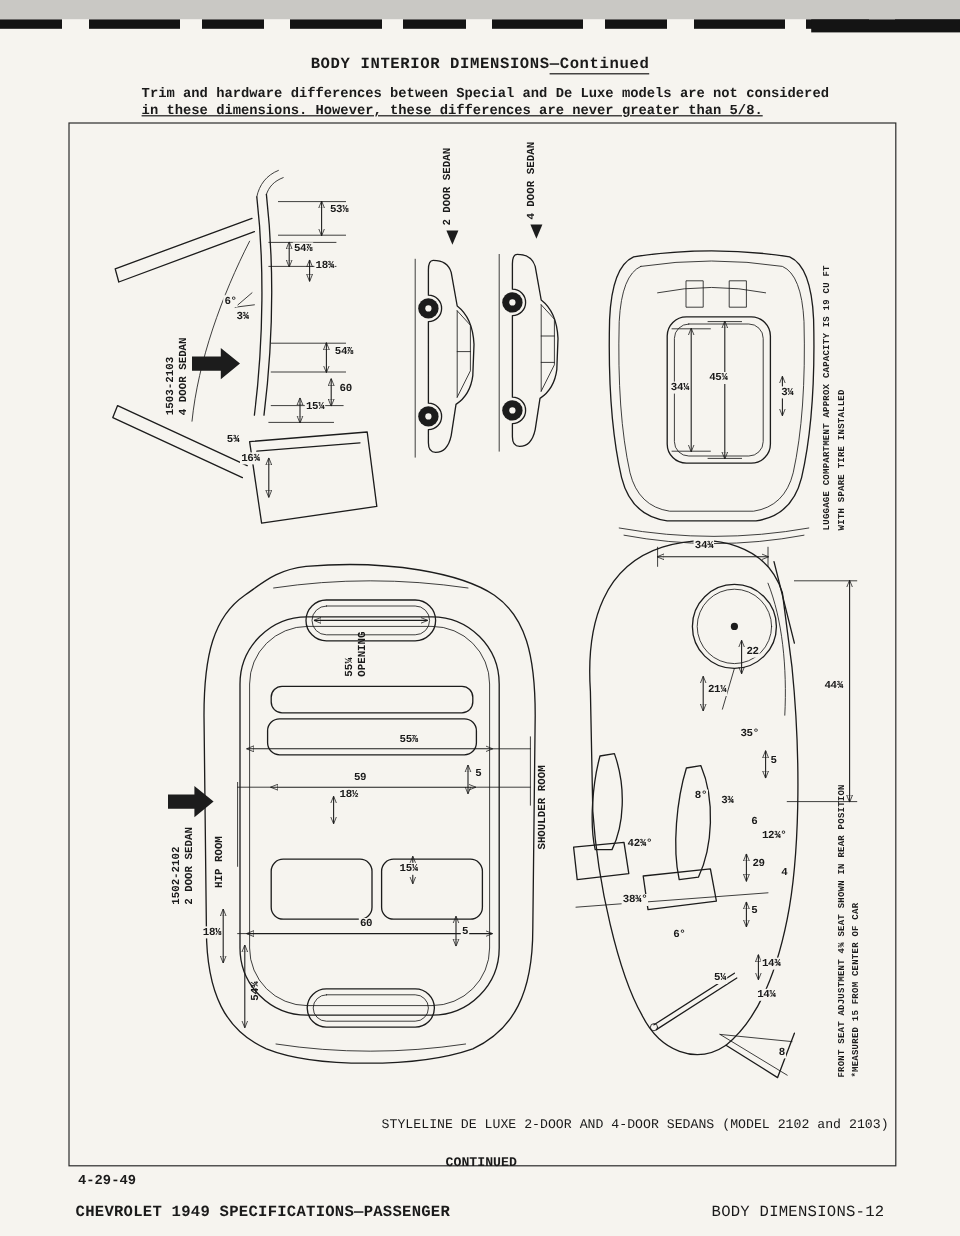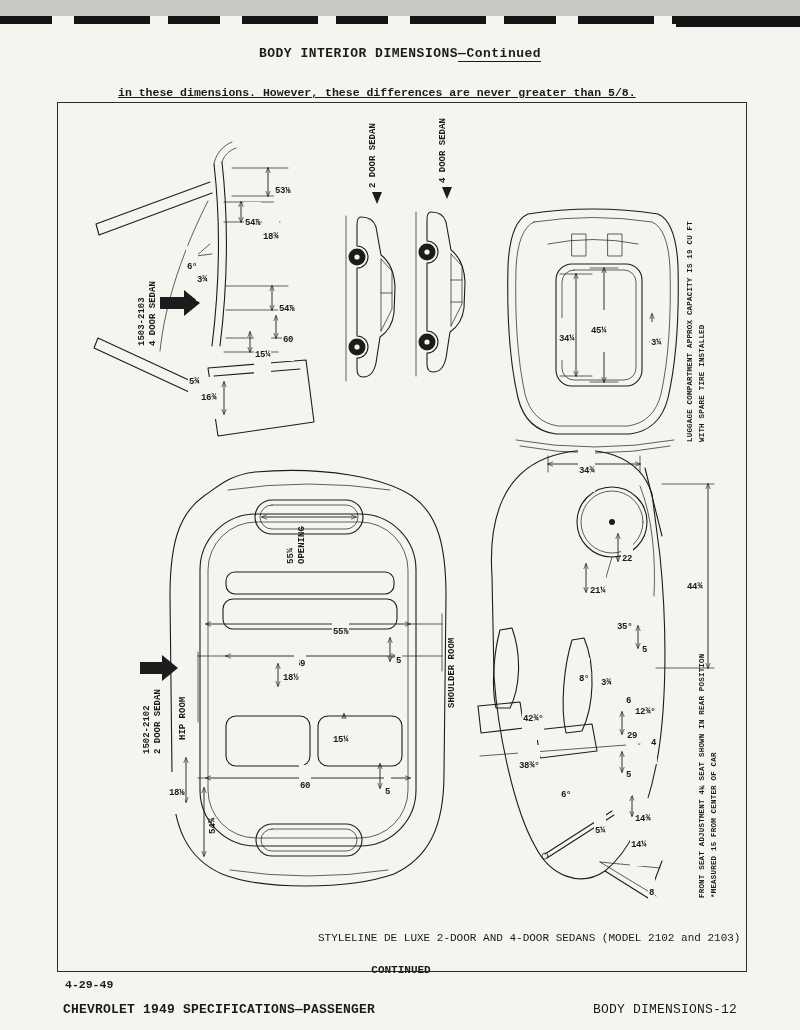--- a/index.html
+++ b/index.html
@@ -23,21 +23,21 @@
   .drawing-box { position:absolute; left:57px; top:86px; width:688px; height:868px;
     border:1.5px solid #2b2b2b; }
 
   .model-captions { position:absolute; left:318px; top:914px; font-weight:normal; font-size:11px; line-height:17px; white-space:nowrap; }
   .continued { position:absolute; left:57px; top:948px; width:688px; text-align:center; font-weight:bold; font-size:11px; }
   .date-code { position:absolute; left:65px; top:962px; font-weight:bold; font-size:11.5px; }
   .footer-left { position:absolute; left:63px; top:986px; font-weight:bold; font-size:13px; letter-spacing:.2px; }
   .footer-right { position:absolute; right:63px; top:986px; font-weight:normal; font-size:13px; letter-spacing:.2px; }
 
   .dim { position:absolute; font-weight:bold; font-size:9px; letter-spacing:-0.3px;
-    white-space:nowrap; background:#f6f4ef; padding:16px 1px; }
+    white-space:nowrap; background:#f6f4ef; padding:0 1px; }
   .vtext, .vblock { position:absolute; font-weight:bold; font-size:9px; white-space:nowrap;
     transform:rotate(-90deg); transform-origin:0 0; background:transparent; line-height:11px; }
   .vtext-small { position:absolute; font-weight:bold; font-size:7.5px; white-space:nowrap;
     transform:rotate(-90deg); transform-origin:0 0; letter-spacing:.2px; }
 
   .art { position:absolute; left:0; top:0; }
   .art path, .art line, .art rect, .art circle, .art polyline
     { stroke:#1c1c1c; stroke-width:1.1; fill:none; stroke-linecap:round; stroke-linejoin:round; }
   .art .thin { stroke-width:0.7; }
   .art .blk { fill:#1c1c1c; stroke:none; }
@@ -48,20 +48,21 @@
 <body>
 
 <div class="page">
 
   <div class="scan-top"></div>
   <div class="scan-top-right"></div>
 
   <div class="title">
     <span>BODY INTERIOR DIMENSIONS</span><span class="suffix">—Continued</span>
   </div>
+  <div class="note l1">Trim and hardware differences between Special and De Luxe models are not considered</div>
   <div class="note l2">in these dimensions.  However, these differences are never greater than 5/8.</div>
 
   <div class="drawing-box"></div>
 
   <svg class="art" width="800" height="1030" viewBox="0 0 800 1030">
     <defs>
       <marker id="ah" viewBox="0 0 10 10" refX="9" refY="5" markerWidth="6.5" markerHeight="6.5" orient="auto-start-reverse">
         <path d="M0,1 L10,5 L0,9 Z" fill="#1c1c1c" stroke="none"></path>
       </marker>
     </defs>

